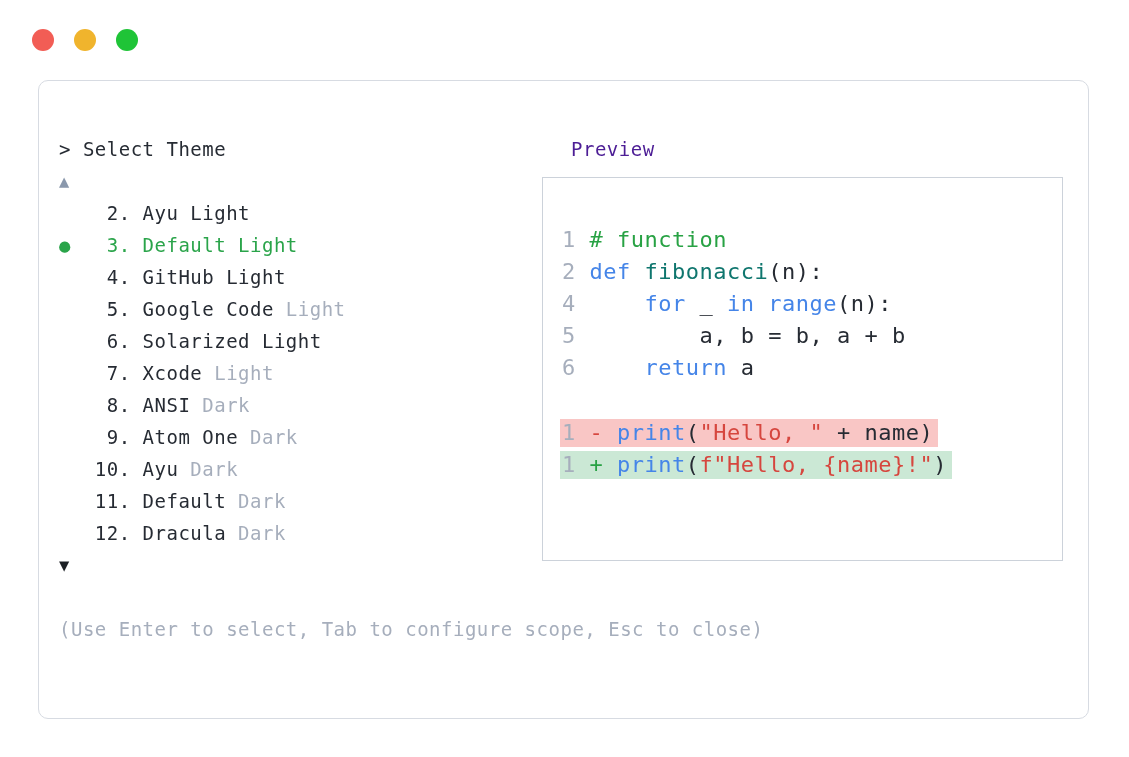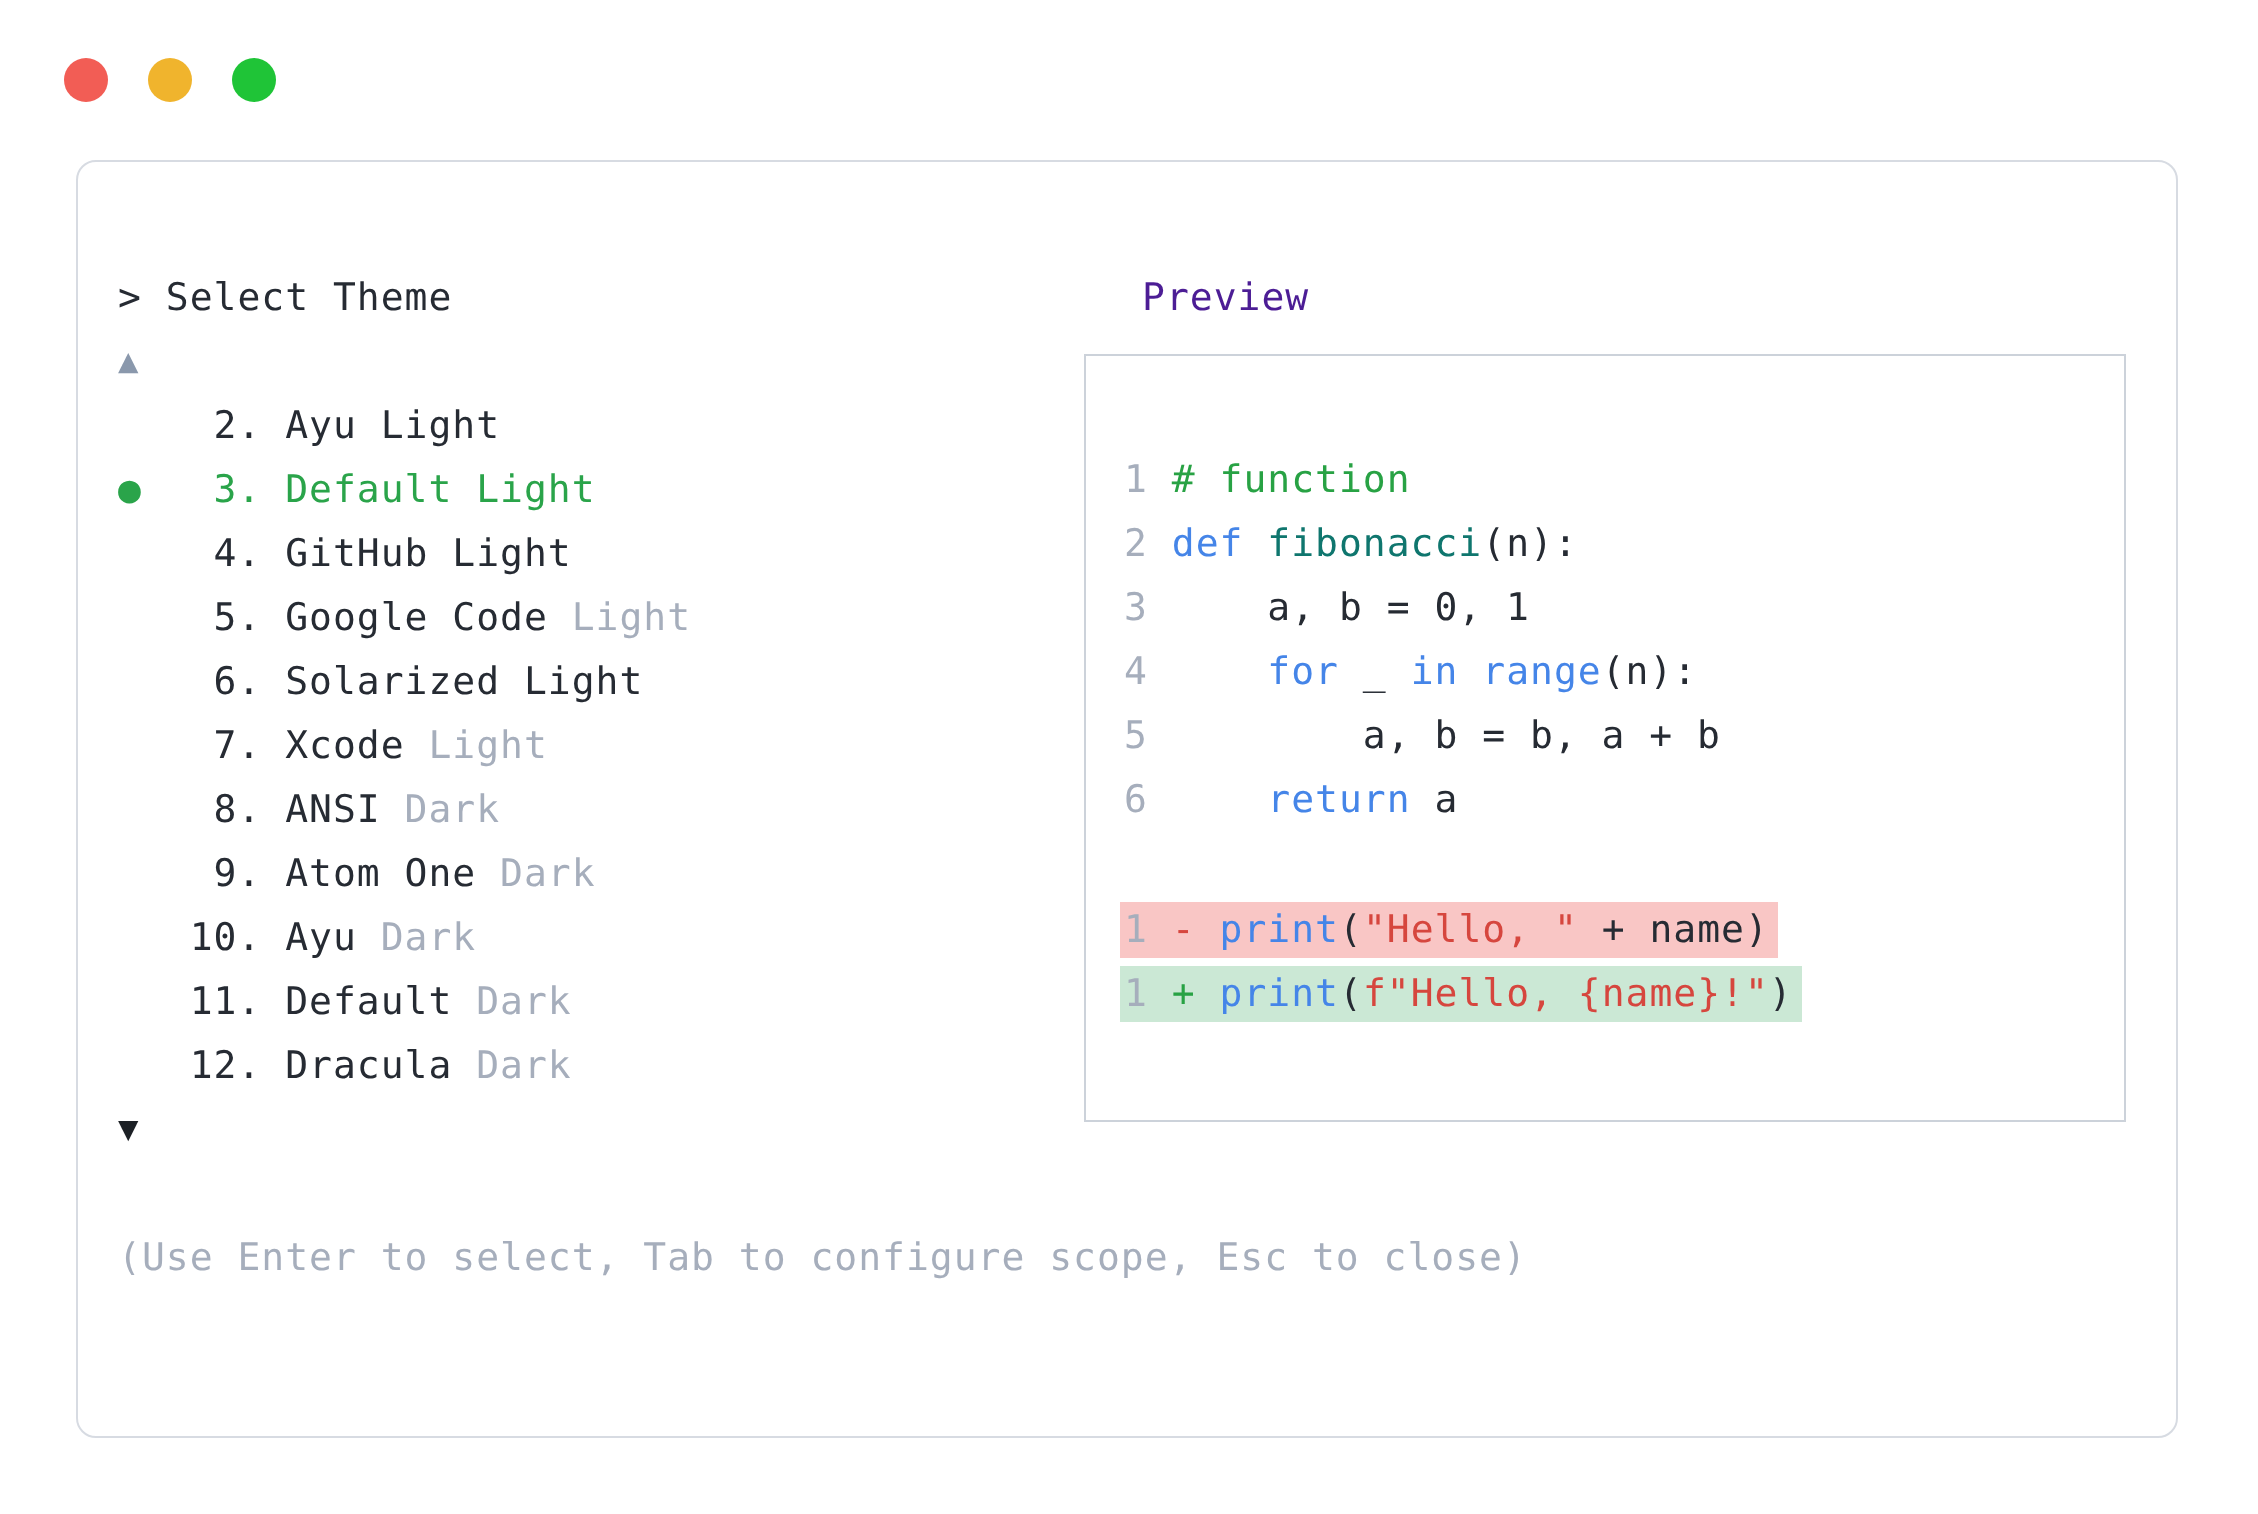--- a/index.html
+++ b/index.html
@@ -32,21 +32,21 @@
                font-size:19px; letter-spacing:0.5px; color:#262b33; cursor:default; }
   .theme-row .bullet { position:absolute; left:0; top:0; color:#2aa44a; }
   .theme-row.selected .num, .theme-row.selected .name, .theme-row.selected .variant { color:#2aa44a; }
   .theme-row .variant.muted { color:#a6aebc; }
 
   
   .preview-label { position:absolute; left:500px; top:52px; color:#4c1d95;margin-left:32px; }
   .preview-box { position:absolute; left:503px; top:96px; width:521px; height:384px;
                  background:#ffffff; border:1.5px solid #ccd2da; }
   .code { padding:46px 0 0 19px; }
-  .code-line { height:32px; line-height:32px; white-space:pre; font-size:19px;
+  .code-line { height:32px; line-height:32px; white-space:pre; font-size:22px;
                letter-spacing:0.5px; color:#262b33; }
   .diff-bg { display:inline-block; line-height:28px; vertical-align:middle;
              padding:0 5px 0 2px; margin-left:-2px; }
   .diff-bg.removed { background:#f9c6c5; }
   .diff-bg.added   { background:#cbe8d5; }
 
   
   .tok-num { color:#a6aebc; }
   .tok-txt { color:#262b33; }
   .tok-kw  { color:#4585e8; }
@@ -89,21 +89,20 @@
       <div class="line blank"></div>
       <div class="line hint">(Use Enter to select, Tab to configure scope, Esc to close)</div>
     </div>
 
     <div class="preview-label line">Preview</div>
 
     <div class="preview-box">
       <div id="code-block" class="code">
           <div class="code-line"><span class="tok-num">1 </span><span class="tok-com"># function</span></div>
           <div class="code-line"><span class="tok-num">2 </span><span class="tok-kw">def</span><span class="tok-txt"> </span><span class="tok-fn">fibonacci</span><span class="tok-txt">(n):</span></div>
-          <div class="code-line"><span class="tok-num">3 </span><span class="tok-txt">    a, b = 0, 1</span></div>
           <div class="code-line"><span class="tok-num">4 </span><span class="tok-txt">    </span><span class="tok-kw">for</span><span class="tok-txt"> _ </span><span class="tok-kw">in</span><span class="tok-txt"> </span><span class="tok-kw">range</span><span class="tok-txt">(n):</span></div>
           <div class="code-line"><span class="tok-num">5 </span><span class="tok-txt">        a, b = b, a + b</span></div>
           <div class="code-line"><span class="tok-num">6 </span><span class="tok-txt">    </span><span class="tok-kw">return</span><span class="tok-txt"> a</span></div>
           <div class="code-line"></div>
           <div class="code-line"><span class="diff-bg removed"><span class="tok-num">1 </span><span class="tok-del">- </span><span class="tok-kw">print</span><span class="tok-txt">(</span><span class="tok-str">"Hello, "</span><span class="tok-txt"> + name)</span></span></div>
           <div class="code-line"><span class="diff-bg added"><span class="tok-num">1 </span><span class="tok-ins">+ </span><span class="tok-kw">print</span><span class="tok-txt">(</span><span class="tok-str">f"Hello, {name}!"</span><span class="tok-txt">)</span></span></div>
         </div>
     </div>
 
   </div>

